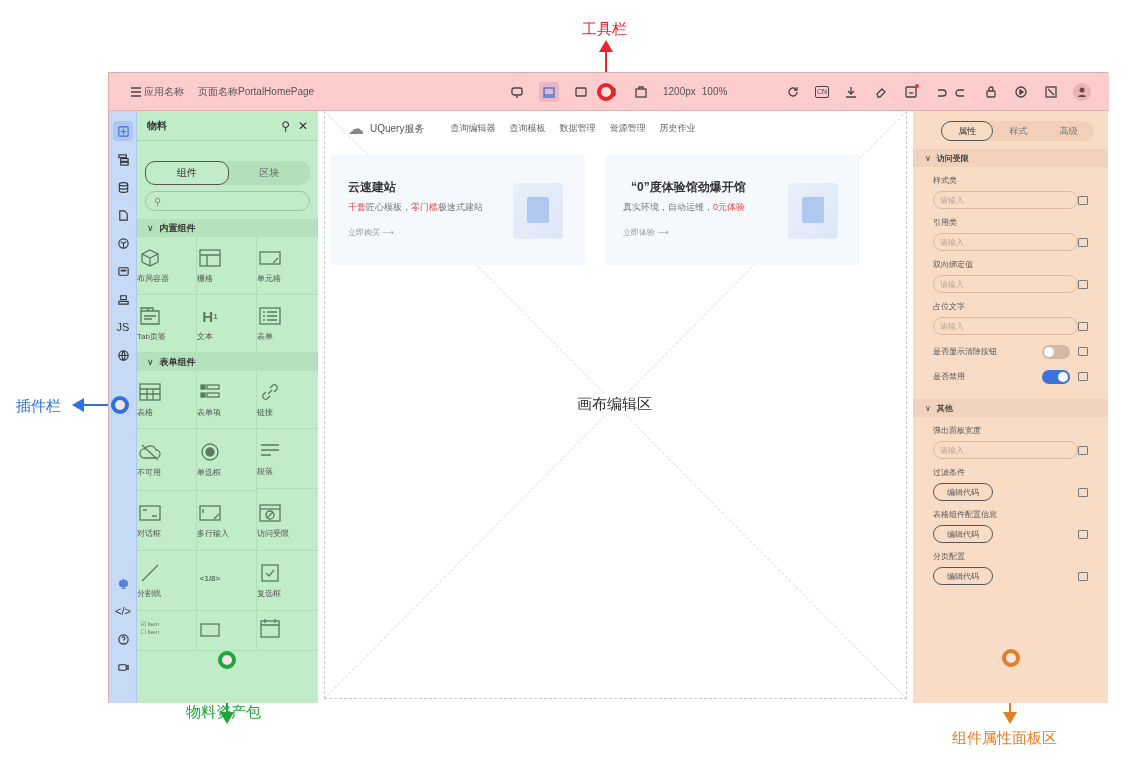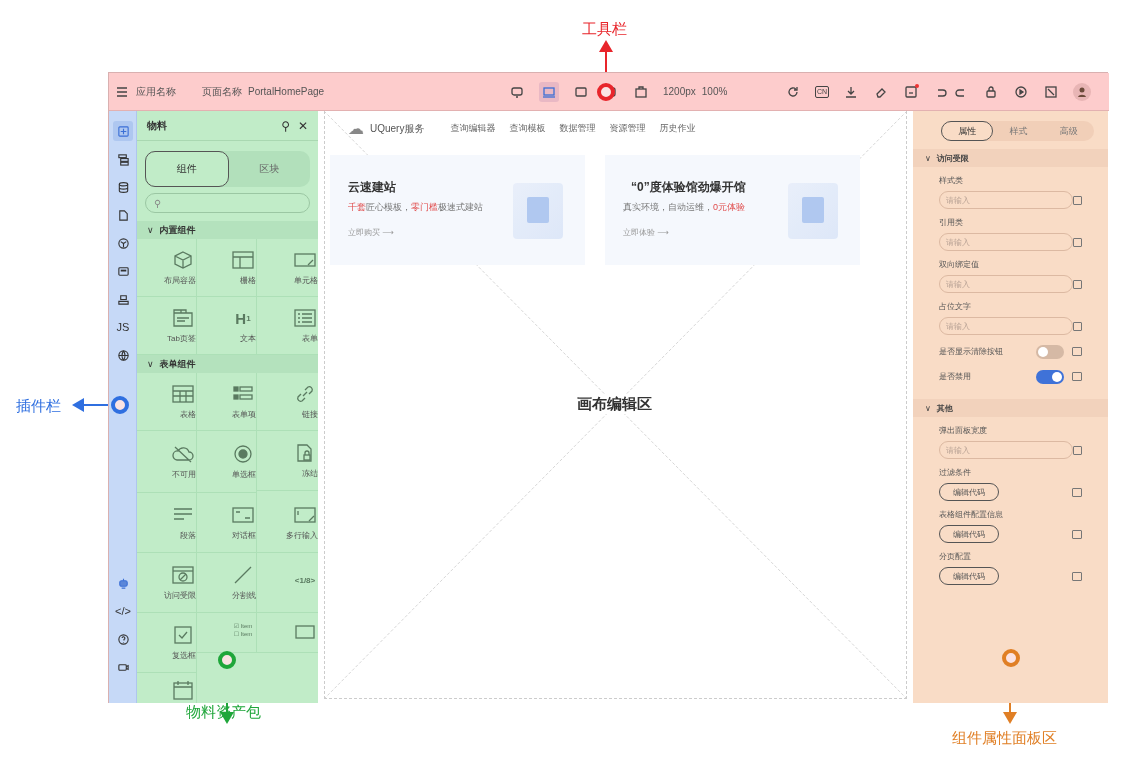--- a/index.html
+++ b/index.html
@@ -1,61 +1,61 @@
 <!DOCTYPE html>
 <html><head>
 <meta charset="utf-8">
 <style>
 *{box-sizing:border-box;margin:0;padding:0}
 body{width:1132px;height:767px;background:#fff;font-family:"Liberation Sans","DejaVu Sans",sans-serif;position:relative;overflow:hidden;color:#333}
 .app{position:absolute;left:108px;top:72px;width:1000px;height:631px;border:1px solid #d9b0b0;background:#fff}
 .toolbar{position:absolute;left:0;top:0;width:1000px;height:38px;background:#fdcccc;border-bottom:1px solid #e3b1b1;display:flex;align-items:center;font-size:10px;color:#555}
-.tb-left{display:flex;align-items:center;gap:6px;padding-left:5px;width:380px}
+.tb-left{display:flex;align-items:center;padding-left:19px;width:380px}
 .tb-left .sep{width:14px}
 .tb-center{display:flex;align-items:center;gap:14px;position:absolute;left:400px}
 .tb-right{display:flex;align-items:center;gap:14px;position:absolute;right:18px}
 .ic{display:inline-flex;align-items:center;justify-content:center;width:16px;height:16px;color:#444}
 .ic svg{width:14px;height:14px;stroke:currentColor;fill:none;stroke-width:1.3}
 .ic.active{background:#e9b8c4;border-radius:3px;width:20px;height:20px;color:#3b6fd6}
 .pluginbar{position:absolute;left:0;top:38px;width:28px;height:592px;background:#c6d9f7;border-right:1px solid #aec6ee}
 .pluginbar .pi{position:absolute;left:6px;width:16px;height:16px;display:flex;align-items:center;justify-content:center;color:#333;font-size:11px}
 .pluginbar .pi svg{width:13px;height:13px;stroke:currentColor;fill:none;stroke-width:1.2}
 .pluginbar .pi.sel{background:#aec7f0;border-radius:3px;width:20px;height:20px;left:4px}
 .material{position:absolute;left:28px;top:38px;width:181px;height:592px;background:#c1ecc8;overflow:hidden}
 .mat-head{height:30px;display:flex;align-items:center;justify-content:space-between;padding:0 10px;font-size:10px;color:#333;border-bottom:1px solid #a9d8b1}
 .mat-head .acts{display:flex;gap:8px;font-size:12px}
-.seg{margin:10px 8px 6px;height:36px;display:flex;background:#b2e0bb;border-radius:10px;font-size:10px}
+.seg{margin:20px 8px 6px;height:24px;display:flex;background:#b2e0bb;border-radius:10px;font-size:10px}
 .seg div{flex:1;display:flex;align-items:center;justify-content:center;color:#666}
 .seg .on{background:#c1ecc8;border:1px solid #555;border-radius:10px;color:#333}
 .search{margin:4px 8px 8px;height:20px;border:1px solid #9bc7a3;border-radius:10px;display:flex;align-items:center;padding-left:8px;font-size:10px;color:#888}
 .group-h{height:18px;background:#b4e2bd;display:flex;align-items:center;padding-left:10px;font-size:9px;color:#333;font-weight:bold}
 .grid{display:grid;grid-template-columns:60px 60px 61px}
-.cell{height:58px;display:flex;flex-direction:column;align-items:flex-end;justify-content:center;gap:4px;border-right:1px solid #ade0b7;border-bottom:1px solid #ade0b7;font-size:8px;color:#555}
+.cell{height:58px;display:flex;flex-direction:column;align-items:flex-start;justify-content:center;gap:4px;border-right:1px solid #ade0b7;border-bottom:1px solid #ade0b7;font-size:8px;color:#555}
 .cell:nth-child(3n){border-right:none}
 .cell .gi{width:26px;height:22px;display:flex;align-items:center;justify-content:center;color:#5a7a60}
 .cell .gi svg{width:24px;height:20px;stroke:currentColor;fill:none;stroke-width:1.3}
 .canvas{position:absolute;left:209px;top:38px;width:595px;height:592px;background:#fff}
 .canvas .frame{position:absolute;left:6px;top:0;width:583px;height:588px;border-left:1px dashed #ccc;border-right:1px dashed #ccc;border-bottom:1px dashed #ccc}
 .canvas svg.diag{position:absolute;left:6px;top:0}
 .cv-nav{position:absolute;left:30px;top:8px;display:flex;align-items:center;gap:14px;font-size:9px;color:#666}
 .cv-nav .brand{display:flex;align-items:center;gap:6px;font-size:10px;color:#555;margin-right:12px}
 .card{position:absolute;top:44px;width:255px;height:110px;background:#f5f8fd}
 .card .t{position:absolute;left:18px;top:24px;font-size:12px;font-weight:bold;color:#333}
 .card .s{position:absolute;left:18px;top:46px;font-size:9px;color:#777}
 .card .s .r{color:#e04b4b}
 .card .l{position:absolute;left:18px;top:72px;font-size:8px;color:#999}
 .card .cube{position:absolute;right:22px;top:28px;width:50px;height:56px;background:linear-gradient(135deg,#e8eefa,#dbe6f8);border-radius:4px;opacity:.9}
 .card .cube:after{content:"";position:absolute;left:14px;top:14px;width:22px;height:26px;background:#a9c3ef;border-radius:2px}
-.canvas-label{position:absolute;left:255px;top:284px;font-size:15px;font-weight:bold;color:#333;background:#fff;padding:0 4px}
+.canvas-label{position:absolute;left:255px;top:284px;font-size:15px;font-weight:normal;color:#333;background:#fff;padding:0 4px}
 .props{position:absolute;left:804px;top:38px;width:195px;height:592px;background:#f9dcc6}
 .ptabs{margin:10px 14px 8px 28px;height:20px;display:flex;background:#f1cfb8;border-radius:10px;font-size:9px}
 .ptabs div{flex:1;display:flex;align-items:center;justify-content:center;color:#777}
 .ptabs .on{background:#f9dcc6;border:1px solid #555;border-radius:10px;color:#333}
 .psec{height:18px;background:#f2d2bc;display:flex;align-items:center;padding-left:12px;font-size:8px;font-weight:bold;color:#444;margin-top:4px}
-.pf{padding:0 26px;font-size:8px;color:#555}
+.pf{padding:0 20px;font-size:8px;color:#555}
 .pf .lbl{margin-top:8px;height:12px}
 .pf .row{display:flex;align-items:center;justify-content:space-between;margin-top:4px}
 .pf .inp{width:154px;height:18px;border:1px solid #dcb9a2;border-radius:9px;padding-left:6px;display:flex;align-items:center;color:#b8a295}
 .pf .bind{width:10px;height:9px;border:1px solid #777;border-radius:1px}
 .pf .trow{display:flex;align-items:center;justify-content:space-between;height:25px}
 .toggle{width:28px;height:14px;border-radius:7px;background:#d5b9a5;position:relative;margin-left:auto;margin-right:8px}
 .toggle:after{content:"";position:absolute;left:2px;top:2px;width:10px;height:10px;border-radius:50%;background:#fff}
 .toggle.on{background:#3f72d8}
 .toggle.on:after{left:16px}
 .codebtn{width:60px;height:18px;border:1px solid #555;border-radius:9px;display:flex;align-items:center;justify-content:center;color:#555}
@@ -374,30 +374,20 @@
             <svg viewBox="0 0 24 20">
               <circle cx="12" cy="10" r="8"></circle>
               <circle cx="12" cy="10" r="4" fill="currentColor"></circle>
             </svg>
           </span>
           <span>单选框</span>
         </div>
       <div class="cell" style="height:60px">
           <span class="gi">
             <svg viewBox="0 0 24 20">
-              <path d="M5 2h9l4 4v12H5z"></path>
-              <rect x="11" y="12" width="6" height="5"></rect>
-              <path d="M12 12v-2a2 2 0 0 1 4 0v2"></path>
-            </svg>
-          </span>
-          <span>冻结</span>
-        </div>
-      <div class="cell" style="height:60px">
-          <span class="gi">
-            <svg viewBox="0 0 24 20">
               <path d="M3 4h18M3 9h18M3 14h10"></path>
             </svg>
           </span>
           <span>段落</span>
         </div>
       <div class="cell" style="height:60px">
           <span class="gi">
             <svg viewBox="0 0 24 20">
               <rect x="2" y="3" width="20" height="14"></rect>
               <path d="M5 7h4M14 13h5"></path>

